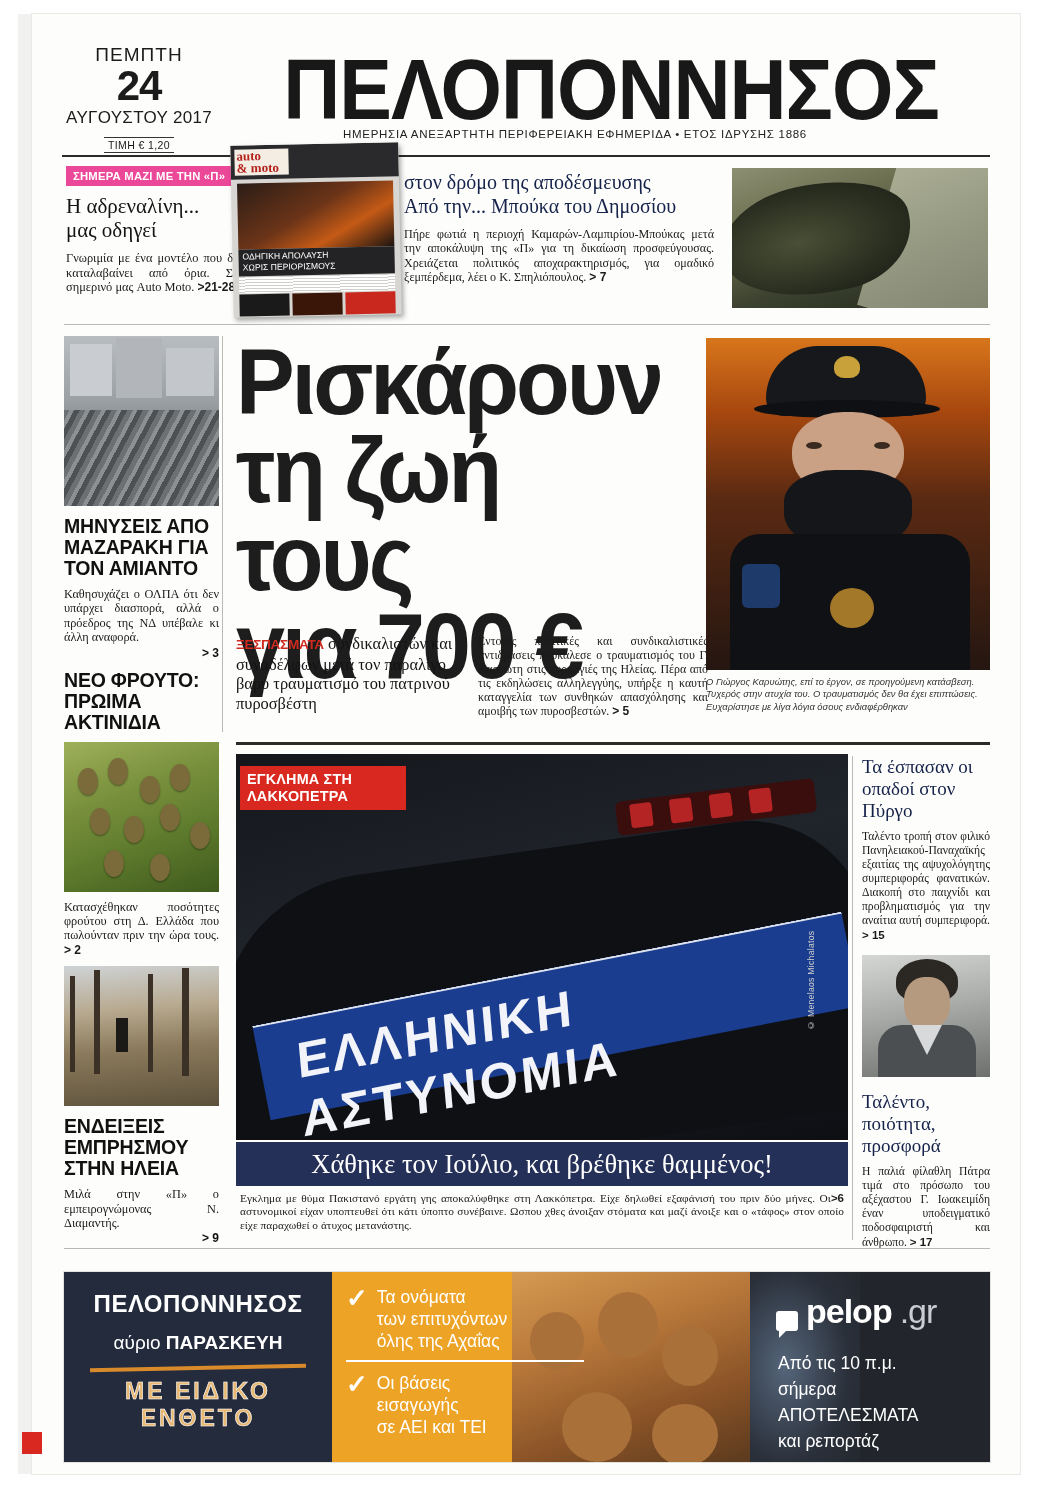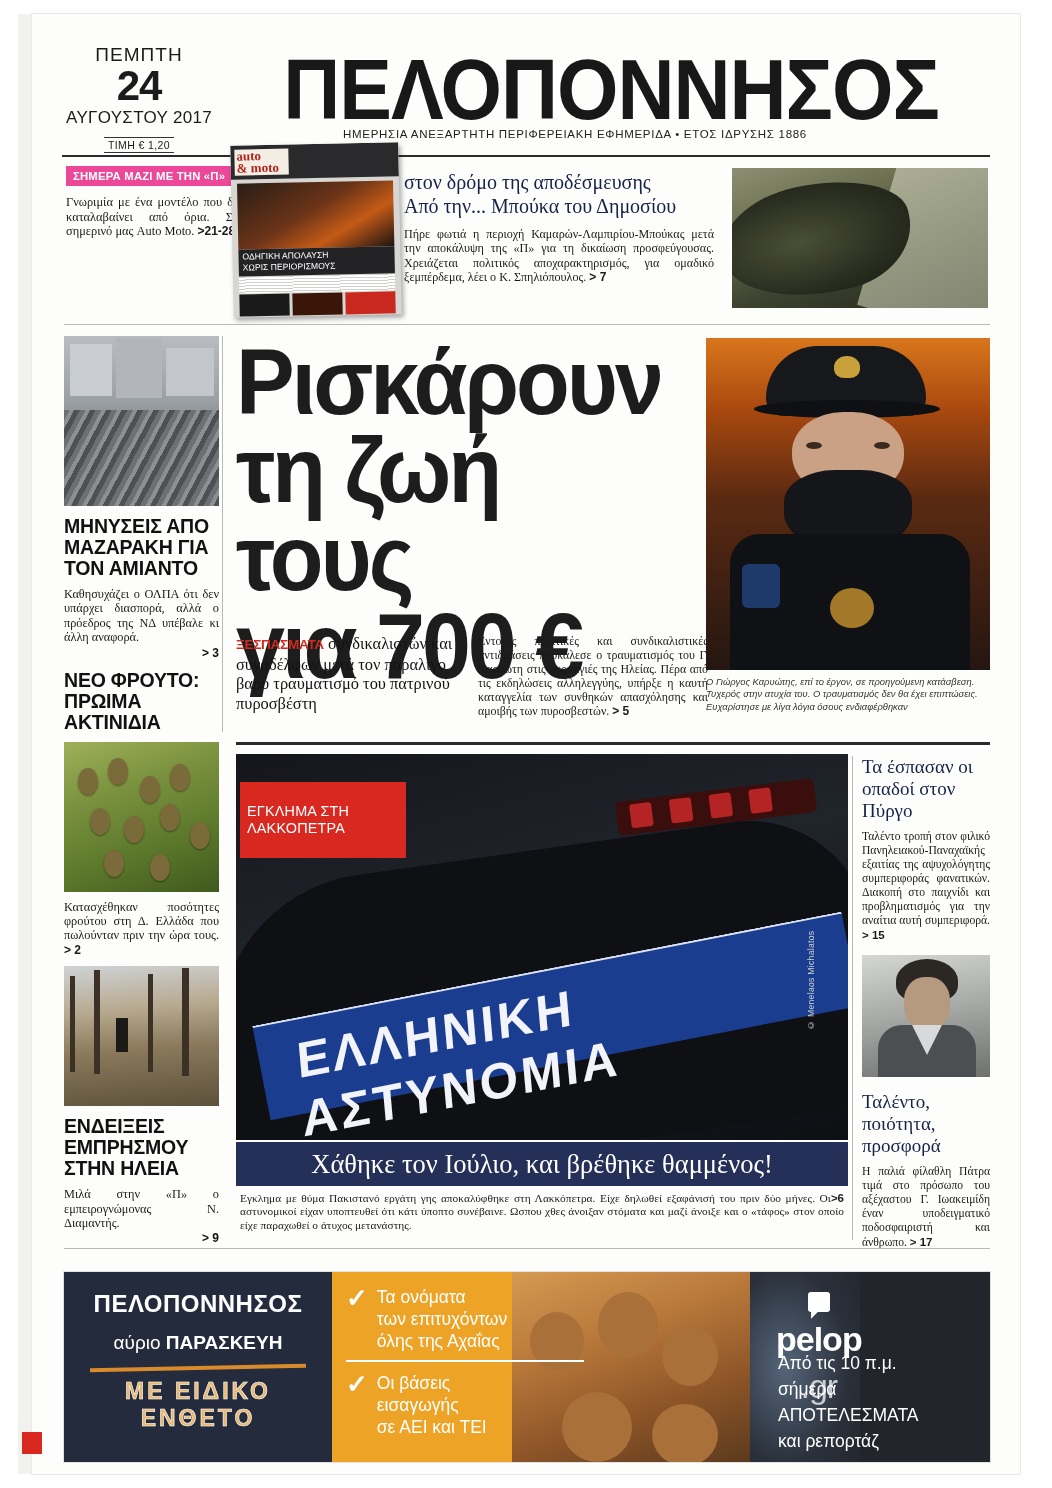--- a/index.html
+++ b/index.html
@@ -116,22 +116,22 @@
      border-radius:160px 120px 0 0;transform:rotate(-8deg);}
   .crime .stripe{position:absolute;left:20px;top:214px;width:600px;height:96px;background:#1b3d8f;
      transform:rotate(-11deg);box-shadow:0 2px 0 #dfe3ee inset;}
   .crime .stripe span{position:absolute;left:34px;top:14px;color:#f2f4fa;
      font-family:"Liberation Sans",sans-serif;font-weight:700;font-size:50px;letter-spacing:3px;
      transform:skewX(-6deg);}
   .crime .light{position:absolute;left:380px;top:36px;width:200px;height:34px;background:#3b0e0e;
      border-radius:6px;transform:rotate(-7deg);}
   .crime .light i{position:absolute;top:4px;width:22px;height:24px;background:#b42424;border-radius:3px;}
   .crime-tag{position:absolute;left:240px;top:766px;width:152px;background:#d9281f;color:#fff;
-     font-family:"Liberation Sans",sans-serif;font-weight:400;font-size:14.4px;line-height:17px;
-     padding:21px 7px;letter-spacing:0.2px;margin-top:16px;}
+     font-family:"Liberation Sans",sans-serif;font-weight:700;font-size:14.4px;line-height:17px;
+     padding:5px 7px;letter-spacing:0.2px;}
   .crime-band{position:absolute;left:236px;top:1142px;width:612px;height:44px;background:#253058;}
   .crime-band span{display:block;color:#fff;font-size:26.5px;line-height:44px;text-align:center;}
   .crime-body{position:absolute;left:240px;top:1192px;width:604px;font-size:11.4px;line-height:13.4px;
      text-align:justify;color:#1a1a1a;}
   .crime-body .pgn{float:right;font-family:"Liberation Sans",sans-serif;font-weight:700;font-size:11.5px;}
   
   .rrail{position:absolute;left:862px;top:756px;width:128px;}
   .rrail-div{position:absolute;left:852px;top:756px;width:1px;height:484px;background:#b9b9b5;}
   .rr-h{font-size:19px;line-height:22px;color:#15224a;}
   .rr-p{font-size:11.6px;line-height:14px;margin-top:8px;text-align:justify;color:#1a1a1a;}
@@ -164,21 +164,21 @@
   .ad-b .rows{position:absolute;left:0;top:0;width:238px;padding:14px 0 0 14px;
               font-family:"Liberation Sans",sans-serif;color:#fff;}
   .ad-b .row{display:flex;gap:9px;align-items:flex-start;}
   .ad-b .row + .row{margin-top:8px;padding-top:10px;border-top:2px solid #fff;}
   .ad-b .chk{font-size:26px;line-height:24px;color:#fff;font-weight:700;}
   .ad-b .rtxt{font-size:17.5px;line-height:22px;}
   .ad-c{flex:1;position:relative;background:#22262c;overflow:hidden;color:#fff;}
   .ad-c .glow{position:absolute;left:-40px;top:-20px;width:150px;height:230px;
      background:radial-gradient(ellipse at 50% 50%,#55657a 0%,#2a303a 60%,#22262c 100%);}
   .ad-c .brand{position:absolute;left:26px;top:20px;font-family:"Liberation Sans",sans-serif;
-     font-weight:700;font-size:34px;letter-spacing:-1px;display:flex;align-items:center;gap:8px;flex-direction:column;}
+     font-weight:700;font-size:34px;letter-spacing:-1px;display:flex;align-items:flex-end;gap:8px;}
   .ad-c .brand .dotm{color:#c9ccd1;font-weight:400;}
   .ad-c .bubble{width:22px;height:20px;background:#fff;border-radius:3px;position:relative;}
   .ad-c .bubble:after{content:"";position:absolute;left:3px;bottom:-7px;width:9px;height:9px;background:#fff;
      clip-path:polygon(0 0,100% 0,0 100%);}
   .ad-c .lines{position:absolute;left:28px;top:78px;font-family:"Liberation Sans",sans-serif;
      font-size:17.5px;line-height:26px;}
   .spine{position:absolute;left:0;top:0;width:18px;height:1488px;background:#fff;}
   .spine-mark{position:absolute;left:22px;top:1432px;width:20px;height:22px;background:#d9281f;}
 </style>
 </head>
@@ -198,20 +198,24 @@
       <div class="price">ΤΙΜΗ € 1,20</div>
     </div>
     <div class="logo">ΠΕΛΟΠΟΝΝΗΣΟΣ</div>
   </div>
   <div class="tagline">ΗΜΕΡΗΣΙΑ ΑΝΕΞΑΡΤΗΤΗ ΠΕΡΙΦΕΡΕΙΑΚΗ ΕΦΗΜΕΡΙΔΑ • ΕΤΟΣ ΙΔΡΥΣΗΣ 1886</div>
   <div class="mast-rule"></div>
 
   <div class="promo">
     <div class="promo-left">
       <div class="redbar">ΣΗΜΕΡΑ ΜΑΖΙ ΜΕ ΤΗΝ «Π»</div>
+      <div class="promo-head">
+        <div>Η αδρεναλίνη...</div>
+        <div>μας οδηγεί</div>
+      </div>
       <div class="promo-body">
         <span>Γνωριμία με ένα μοντέλο που δεν καταλαβαίνει από όρια. Στο σημερινό μας Auto Moto.</span>
         <span class="pg">&gt;21-28</span>
       </div>
     </div>
 
     <div class="insert">
       <div class="ins-top"></div>
       <div class="ins-logo">
         <div>auto</div>

